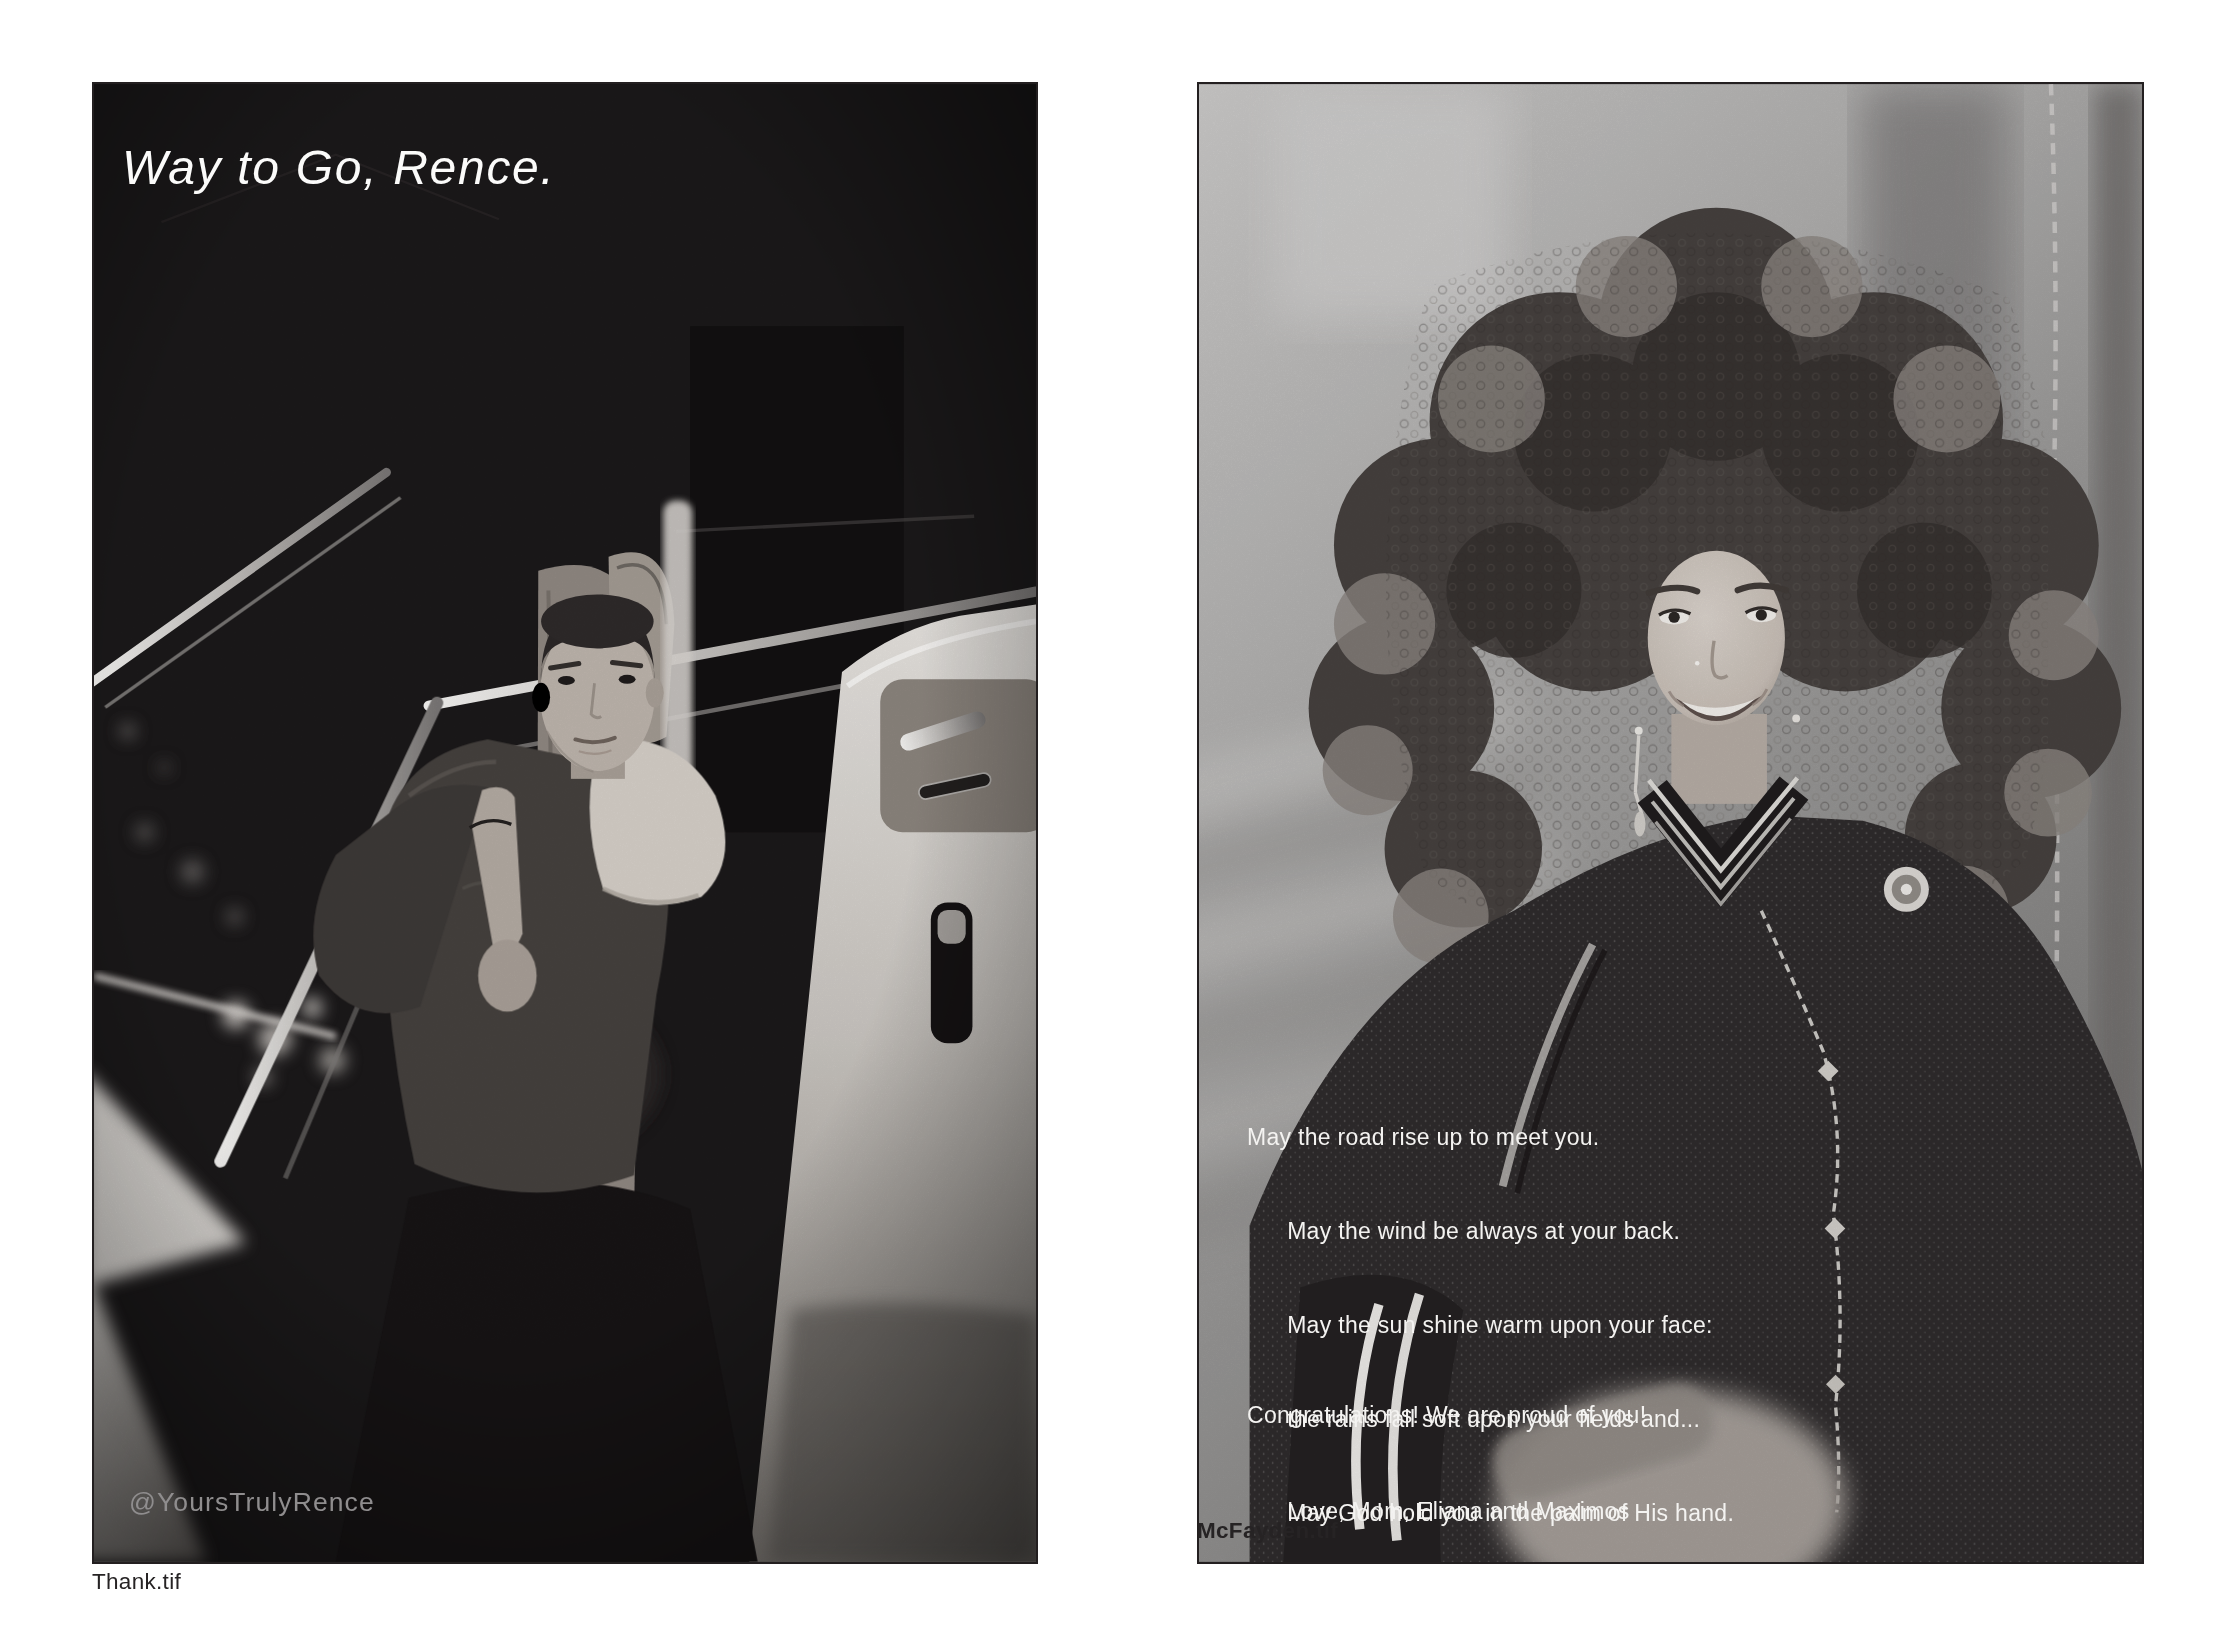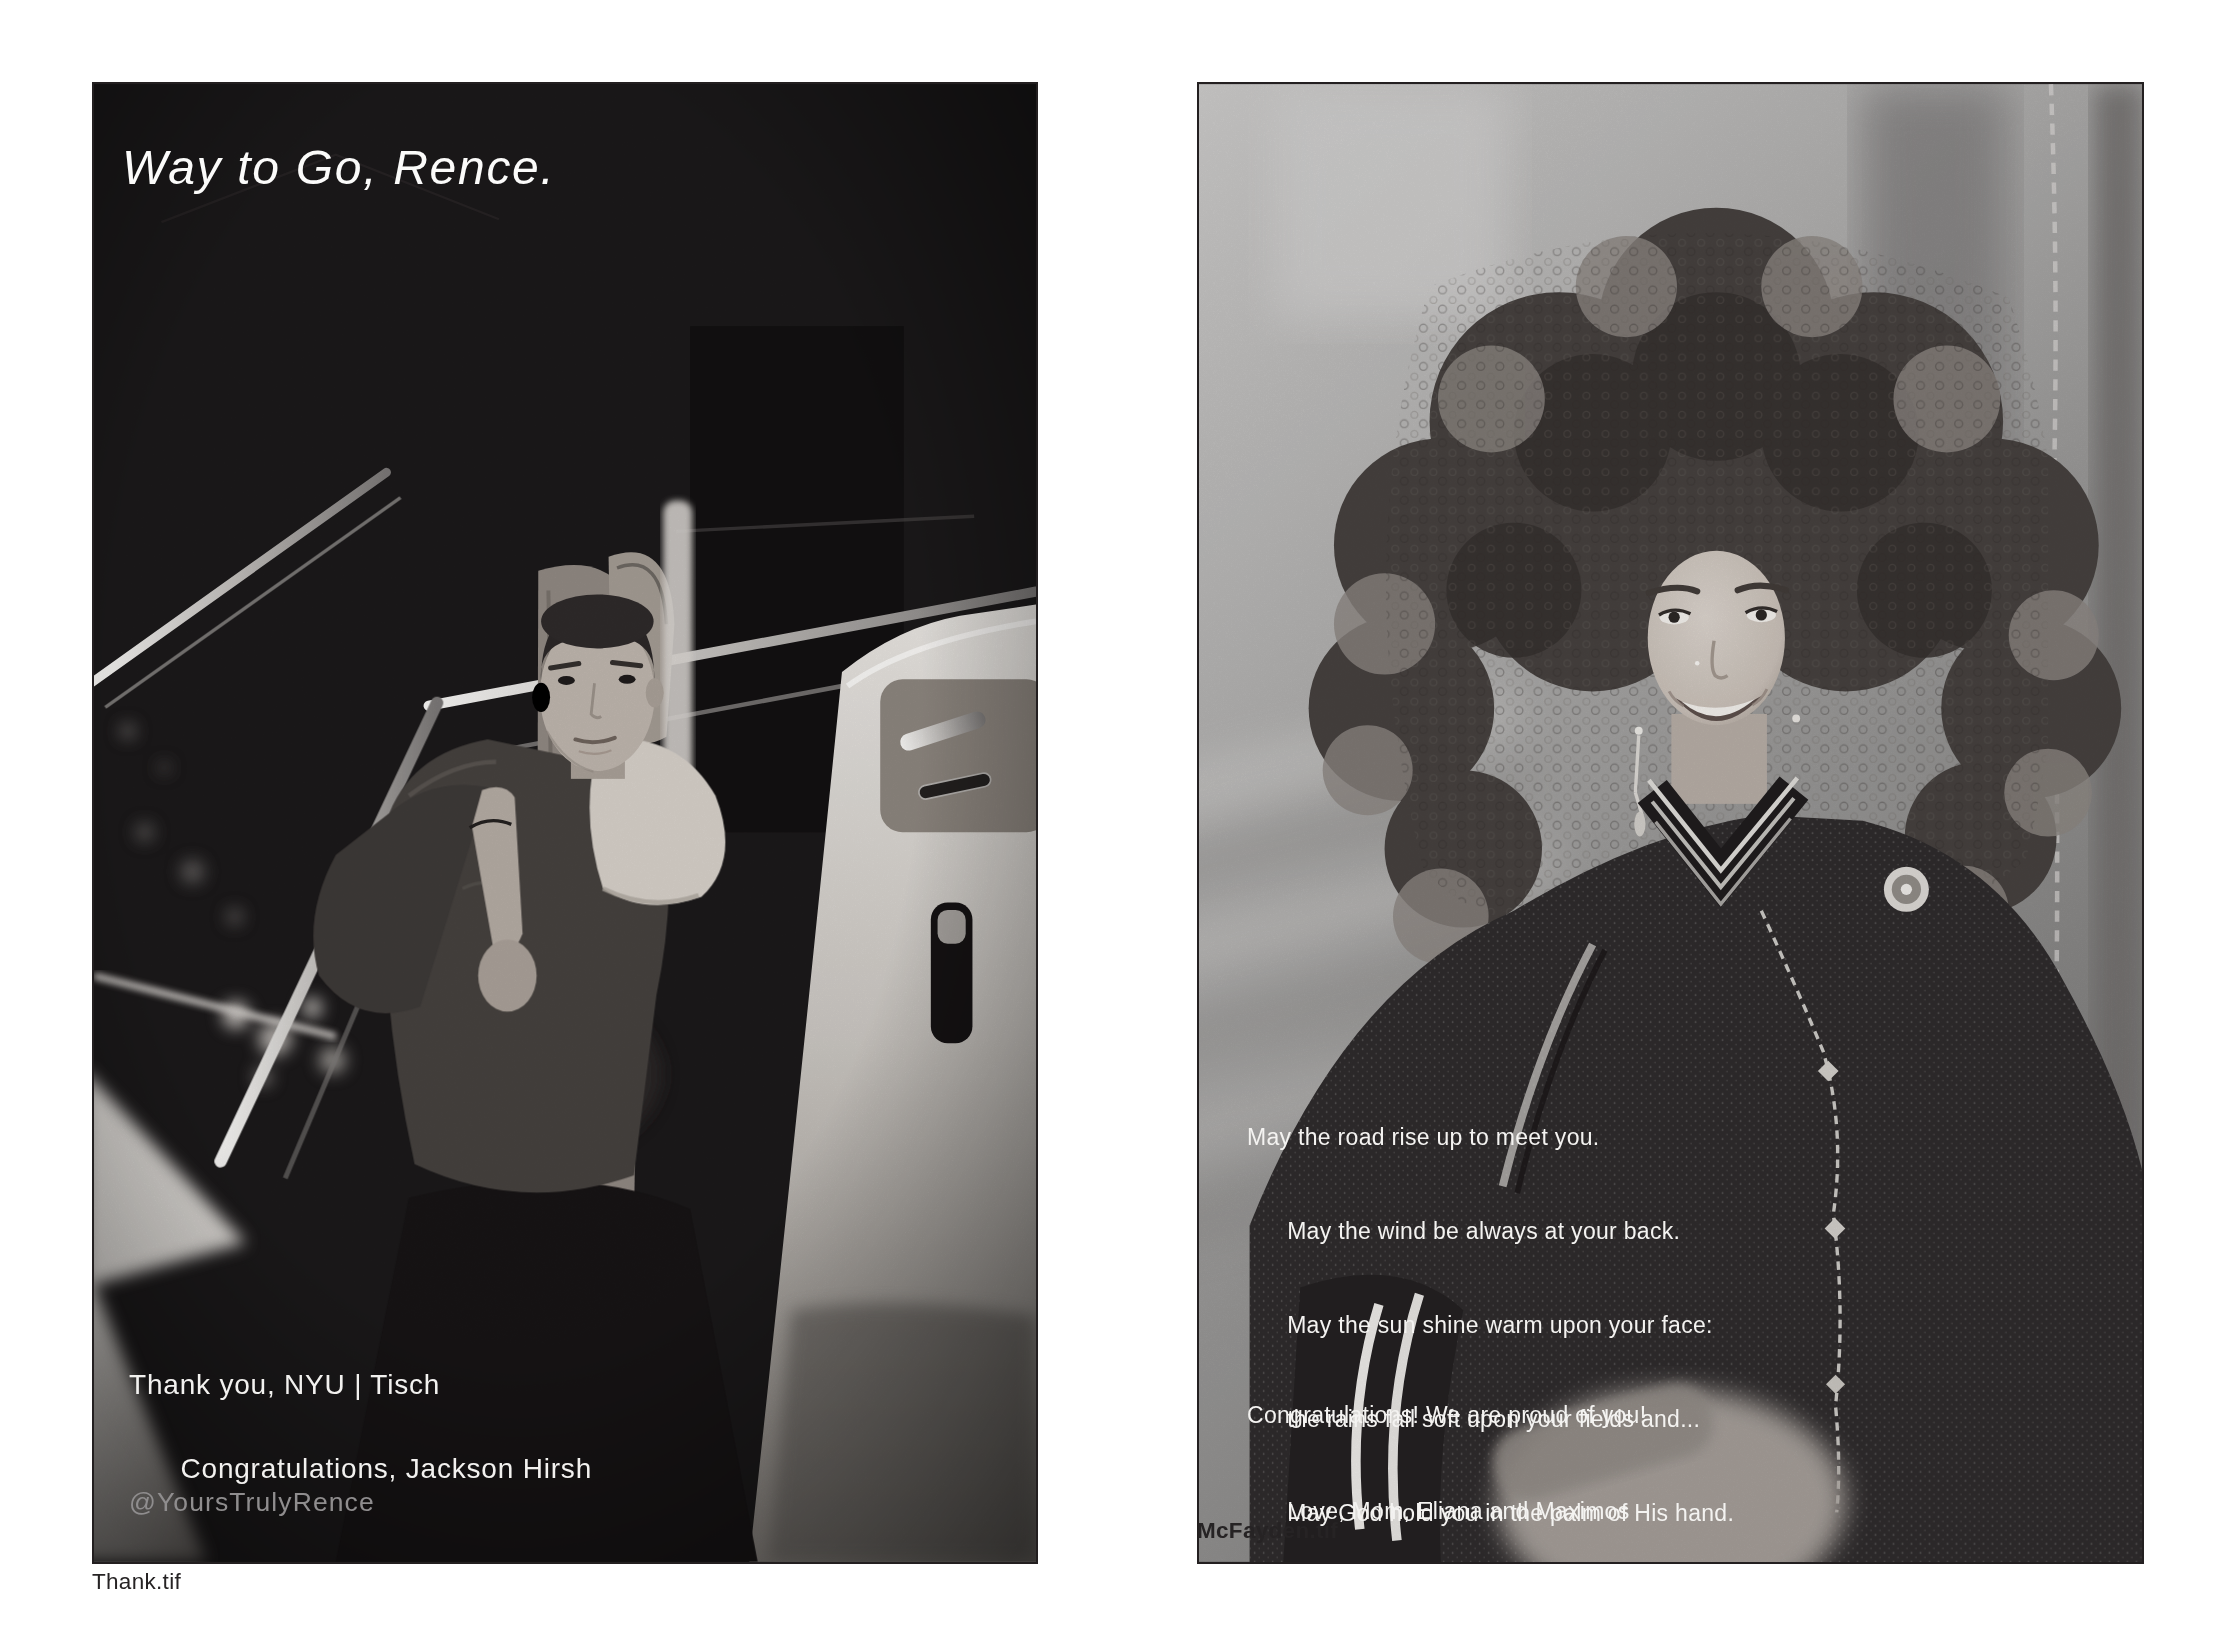--- a/index.html
+++ b/index.html
@@ -145,22 +145,20 @@
         <path d="M856 1165 Q890 1176 926 1162" stroke="#6e635c" stroke-width="7" fill="none" stroke-linecap="round"></path>
         <path d="M862 1186 Q892 1196 920 1184" stroke="#98887f" stroke-width="4" fill="none" opacity=".6"></path>
         <path d="M805 1150 Q840 1210 888 1222" stroke="#8e857d" stroke-width="4" fill="none" opacity=".5"></path>
       </g>
 
       <rect x="0" y="0" width="1675" height="2627" fill="url(#vigL)"></rect>
       <rect x="0" y="0" width="1675" height="2627" filter="url(#grainL)" opacity=".05"></rect>
     </svg>
 
     <div class="overlay l-title">Way to Go, Rence.</div>
-    <div class="overlay l-caption"><span>Thank you, NYU | Tisch</span><br>
-      <span>Congratulations, Jackson Hirsh</span></div>
     <div class="overlay l-handle">@YoursTrulyRence</div>
   </figure>
 
   <figure class="photo photo-right" style="margin:0">
     <svg viewBox="0 0 1677 2628" aria-hidden="true">
       <defs>
         <linearGradient id="bgR" x1="0" y1="0" x2=".6" y2="1">
           <stop offset="0" stop-color="#c9c8c7"></stop>
             <stop offset=".35" stop-color="#aeadac"></stop>
           <stop offset=".62" stop-color="#969594"></stop>

